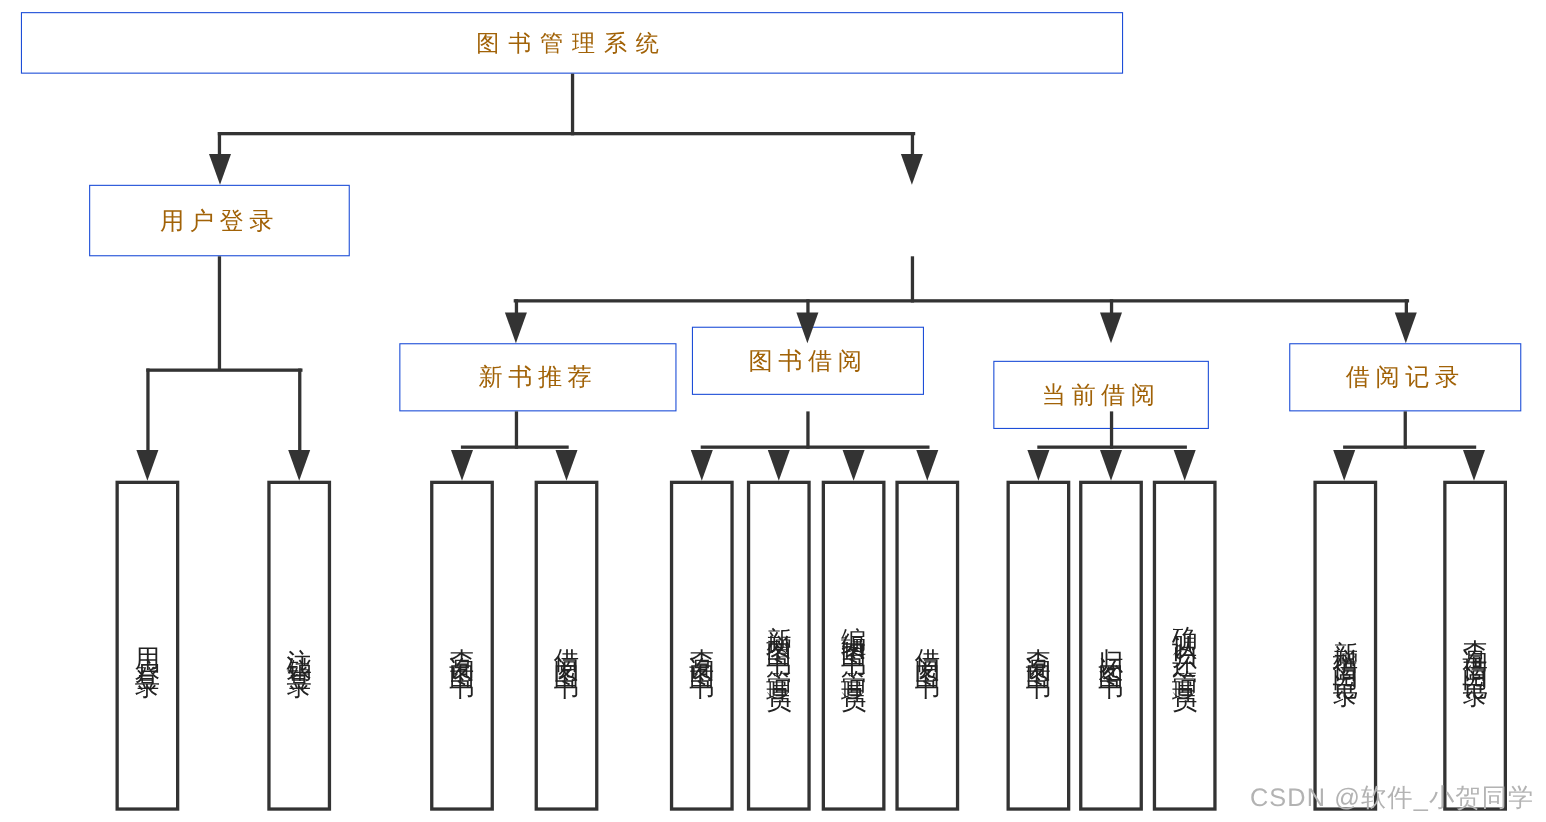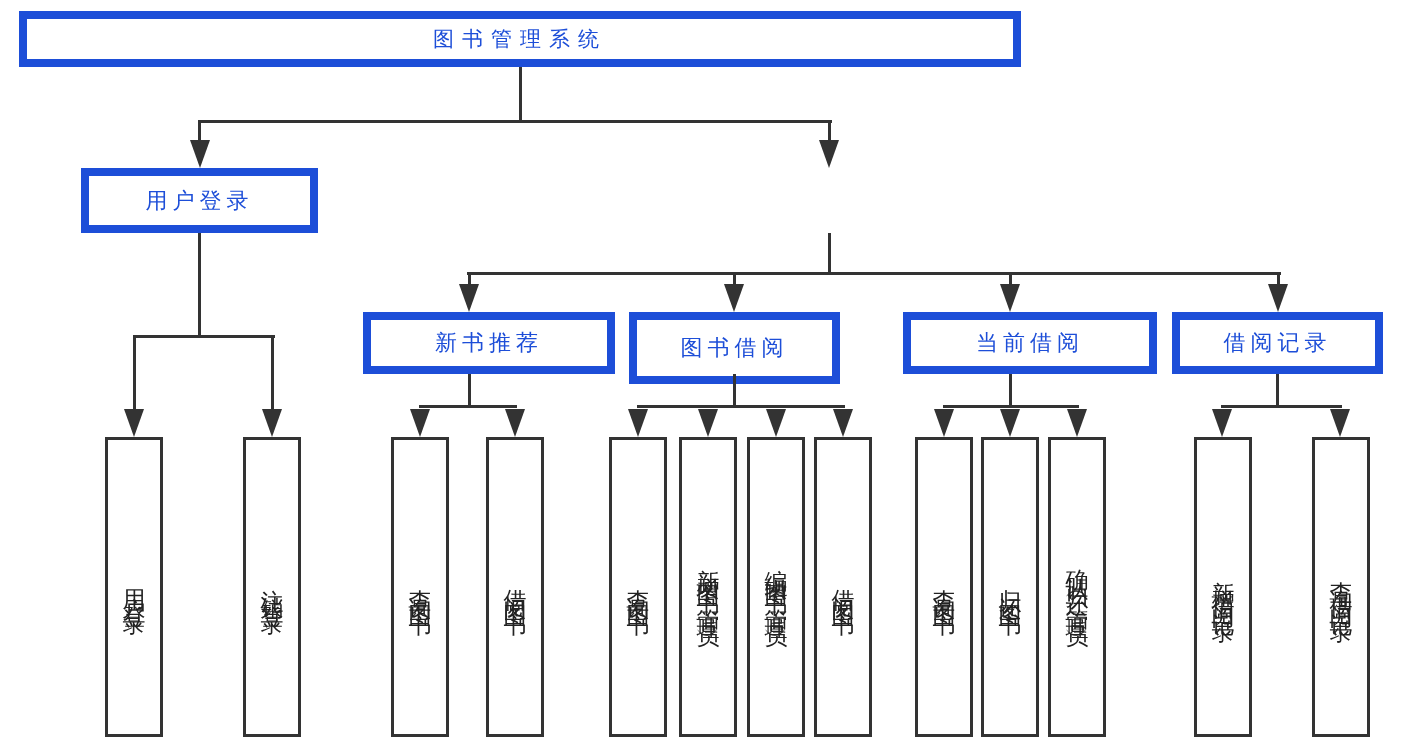--- a/index.html
+++ b/index.html
@@ -6,24 +6,24 @@
   .canvas{
     position:relative;
     width:1405px;height:747px;
     background:#ffffff;
     font-family:"Liberation Sans","DejaVu Sans",sans-serif;
     overflow:hidden;
   }
   .box{
     position:absolute;
     box-sizing:border-box;
-    border:8px solid #1d4ed8;
+    border:1px solid #1d4ed8;
     background:#ffffff;
     display:flex;align-items:center;justify-content:center;
-    font-size:22px;letter-spacing:5px;color:#1d4ed8;
+    font-size:22px;letter-spacing:5px;color:#a16207;
     white-space:nowrap;
   }
   .box.root{font-size:21px;letter-spacing:8px;}
   .vbox{
     position:absolute;
     box-sizing:border-box;
     border:3px solid #333333;
     background:#ffffff;
     top:437px;width:58px;height:300px;
     display:flex;align-items:center;justify-content:center;
@@ -47,22 +47,22 @@
 </head>
 <body>
 
 <div class="canvas">
 
   <div class="box root" style="left:19px;top:11px;width:1002px;height:56px">图书管理系统</div>
 
   <div class="box" style="left:81px;top:168px;width:237px;height:65px">用户登录</div>
 
   <div class="box" style="left:363px;top:312px;width:252px;height:62px">新书推荐</div>
-  <div class="box" style="left:629px;top:312px;width:211px;height:72px">图书借阅</div>
-  <div class="box" style="left:903px;top:312px;width:254px;height:62px">当前借阅</div>
+  <div class="box" style="left:629px;top:297px;width:211px;height:62px">图书借阅</div>
+  <div class="box" style="left:903px;top:328px;width:196px;height:62px">当前借阅</div>
   <div class="box" style="left:1172px;top:312px;width:211px;height:62px">借阅记录</div>
 
   <div class="vbox" style="left:105px">用户登录</div>
   <div class="vbox" style="left:243px">注销登录</div>
   <div class="vbox" style="left:391px">查询图书</div>
   <div class="vbox" style="left:486px">借阅图书</div>
   <div class="vbox" style="left:609px">查询图书</div>
   <div class="vbox" style="left:679px">新增图书（管理员）</div>
   <div class="vbox" style="left:747px">编辑图书（管理员）</div>
   <div class="vbox" style="left:814px">借阅图书</div>
@@ -112,14 +112,15 @@
   <div class="arrow" style="left:628px;top:409px"></div>
   <div class="arrow" style="left:698px;top:409px"></div>
   <div class="arrow" style="left:766px;top:409px"></div>
   <div class="arrow" style="left:833px;top:409px"></div>
   <div class="arrow" style="left:934px;top:409px"></div>
   <div class="arrow" style="left:1000px;top:409px"></div>
   <div class="arrow" style="left:1067px;top:409px"></div>
   <div class="arrow" style="left:1212px;top:409px"></div>
   <div class="arrow" style="left:1330px;top:409px"></div>
 
+  <div class="watermark">CSDN @软件_小贺同学</div>
 
 </div>
 
 </body></html>

